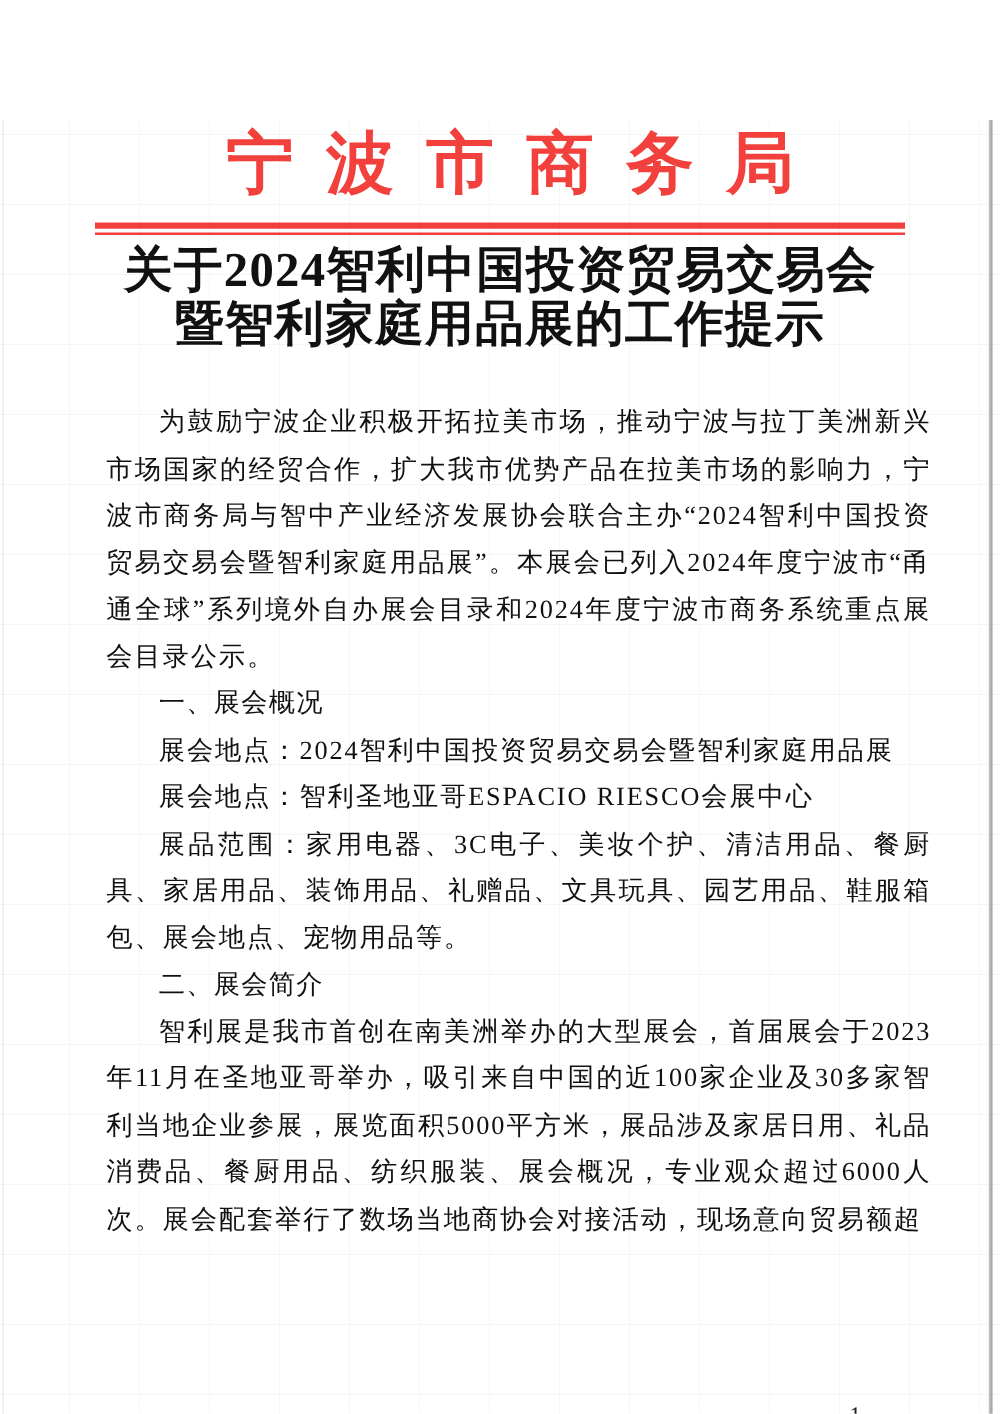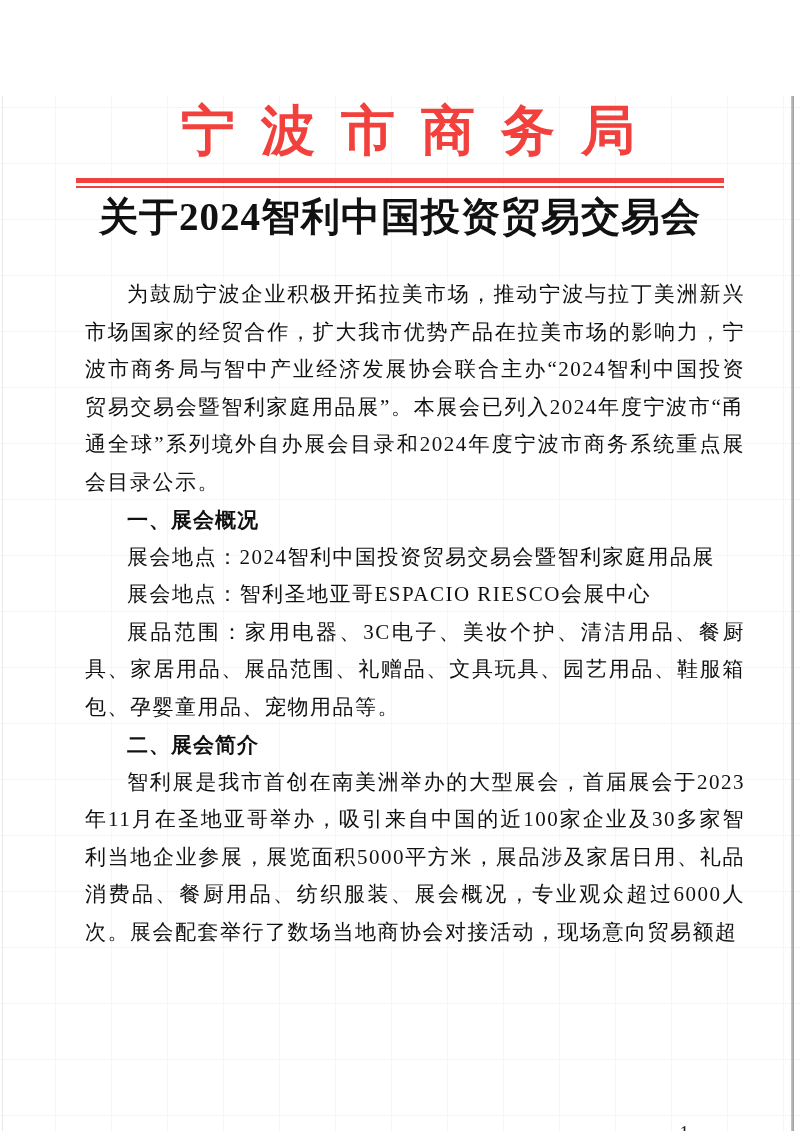--- a/index.html
+++ b/index.html
@@ -53,21 +53,21 @@
     font-size: 21px;
     line-height: 37.5px;
     letter-spacing: 1.5px;
     text-align: justify;
     text-justify: inter-ideograph;
   }
   .body-text p { text-indent: 2em; }
   .section-heading {
     text-indent: 2em;
     font-family: "Liberation Sans", "DejaVu Sans", sans-serif;
-    font-weight: bold;
+    font-weight: normal;
     letter-spacing: 1px;
   }
 
   .page-number {
     position: absolute;
     top: 1026px;
     right: 88px;
     font-size: 19px;
     letter-spacing: 4px;
     color: #222222;
@@ -81,29 +81,30 @@
   <div class="org-name" style="color: rgb(242, 64, 61);">宁波市商务局</div>
 
   <div class="header-rule">
     <div class="thick" style="background: rgb(242, 64, 61);"></div>
     <div class="gap"></div>
     <div class="thin" style="background: rgb(242, 64, 61);"></div>
   </div>
 
   <div class="doc-title">
     <div>关于2024智利中国投资贸易交易会</div>
+    <div>暨智利家庭用品展的工作提示</div>
   </div>
 
   <div class="body-text">
     <p>为鼓励宁波企业积极开拓拉美市场，推动宁波与拉丁美洲新兴市场国家的经贸合作，扩大我市优势产品在拉美市场的影响力，宁波市商务局与智中产业经济发展协会联合主办“2024智利中国投资贸易交易会暨智利家庭用品展”。本展会已列入2024年度宁波市“甬通全球”系列境外自办展会目录和2024年度宁波市商务系统重点展会目录公示。</p>
 
     <p class="section-heading">一、展会概况</p>
     <p>展会地点：2024智利中国投资贸易交易会暨智利家庭用品展</p>
     <p>展会地点：智利圣地亚哥ESPACIO RIESCO会展中心</p>
-    <p>展品范围：家用电器、3C电子、美妆个护、清洁用品、餐厨具、家居用品、展品范围、礼赠品、文具玩具、园艺用品、鞋服箱包、孕婴童用品、宠物用品等。</p>
+    <p>展品范围：家用电器、3C电子、美妆个护、清洁用品、餐厨具、家居用品、装饰用品、礼赠品、文具玩具、园艺用品、鞋服箱包、展会地点、宠物用品等。</p>
 
     <p class="section-heading">二、展会简介</p>
     <p>智利展是我市首创在南美洲举办的大型展会，首届展会于2023年11月在圣地亚哥举办，吸引来自中国的近100家企业及30多家智利当地企业参展，展览面积5000平方米，展品涉及家居日用、礼品消费品、餐厨用品、纺织服装、展会概况，专业观众超过6000人次。展会配套举行了数场当地商协会对接活动，现场意向贸易额超</p>
   </div>
 
   <div class="page-number">- 1 -</div>
 
   <div class="edge-right"></div>
 
   <div class="edge-left"></div>

